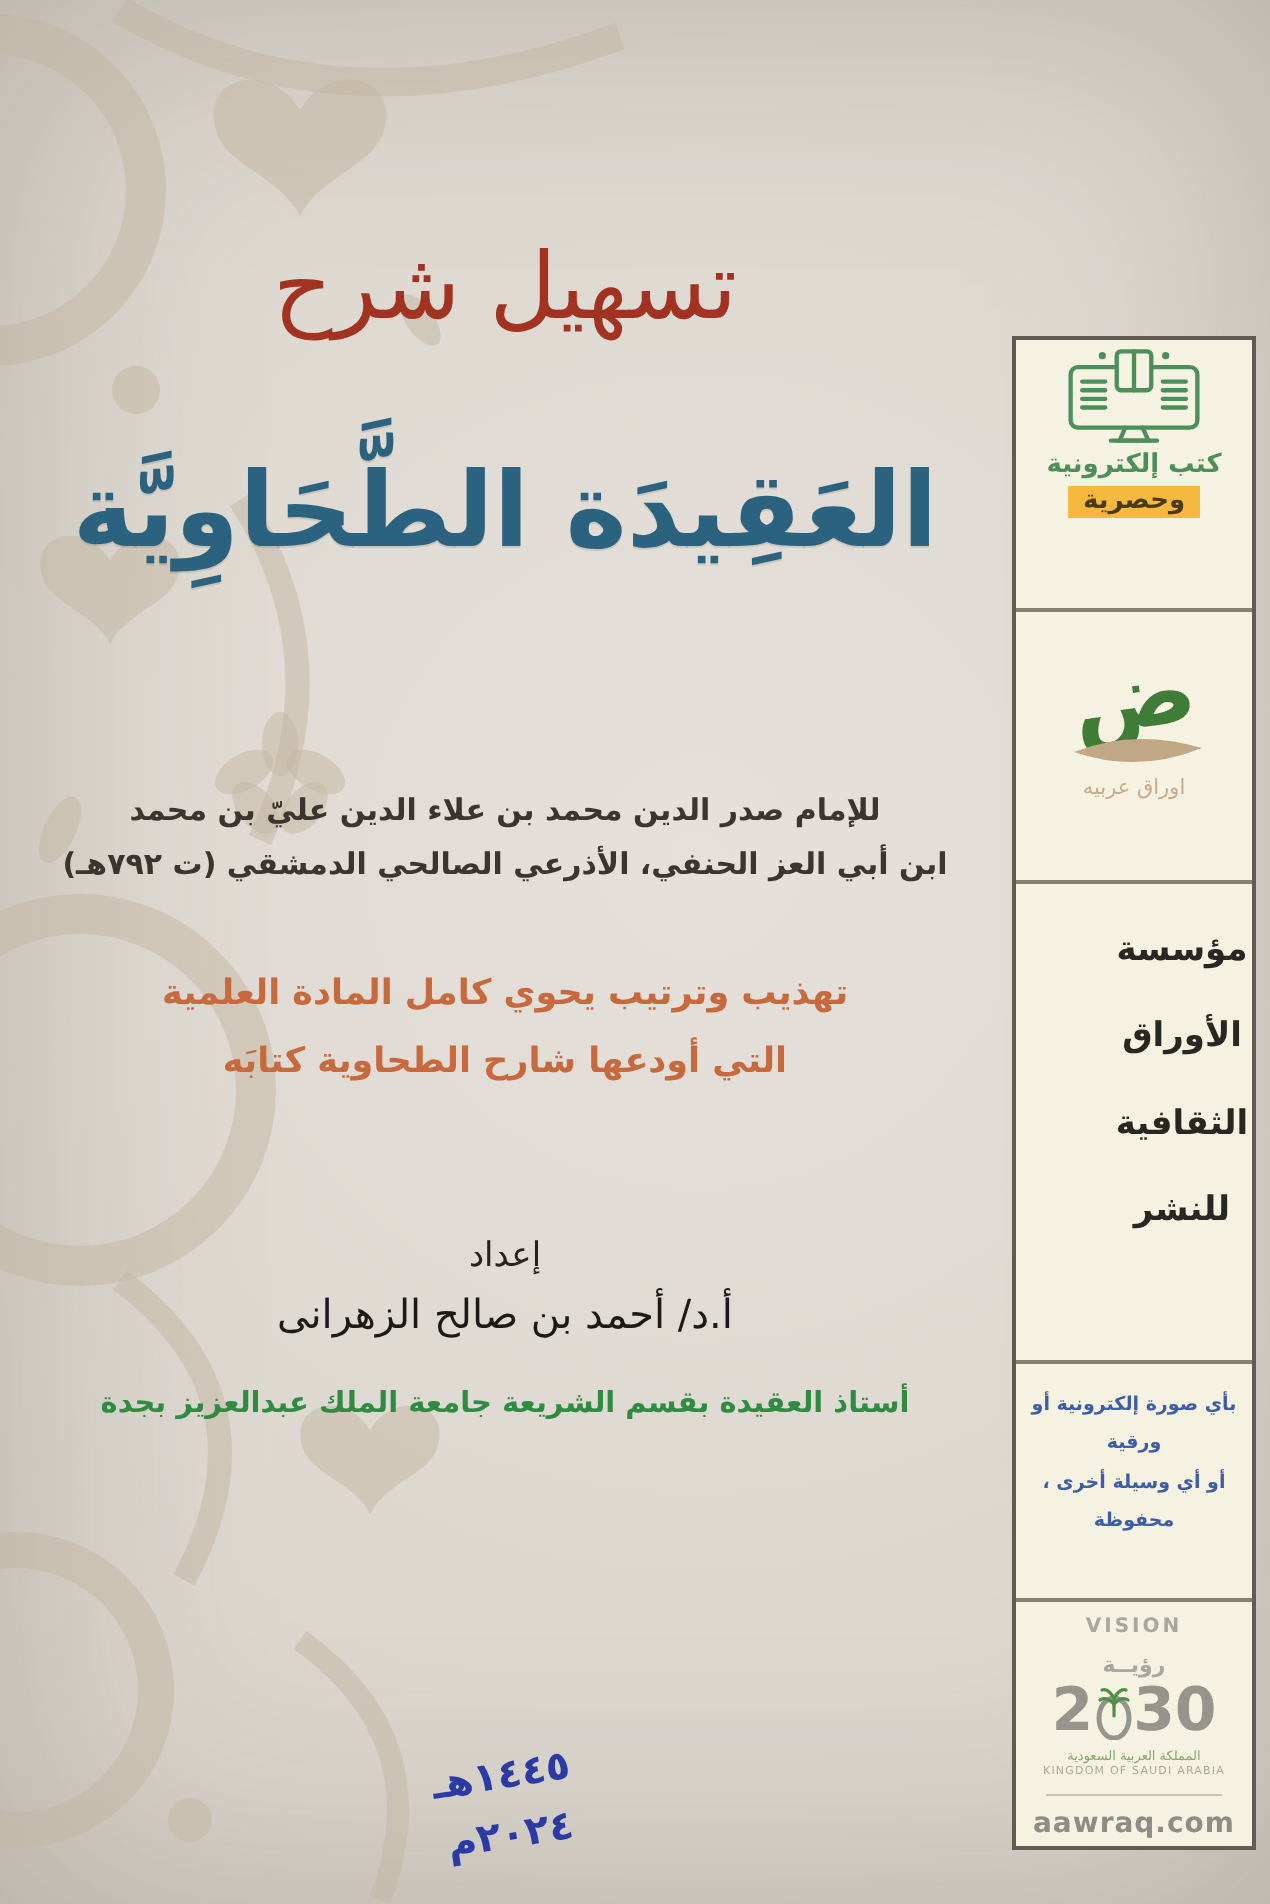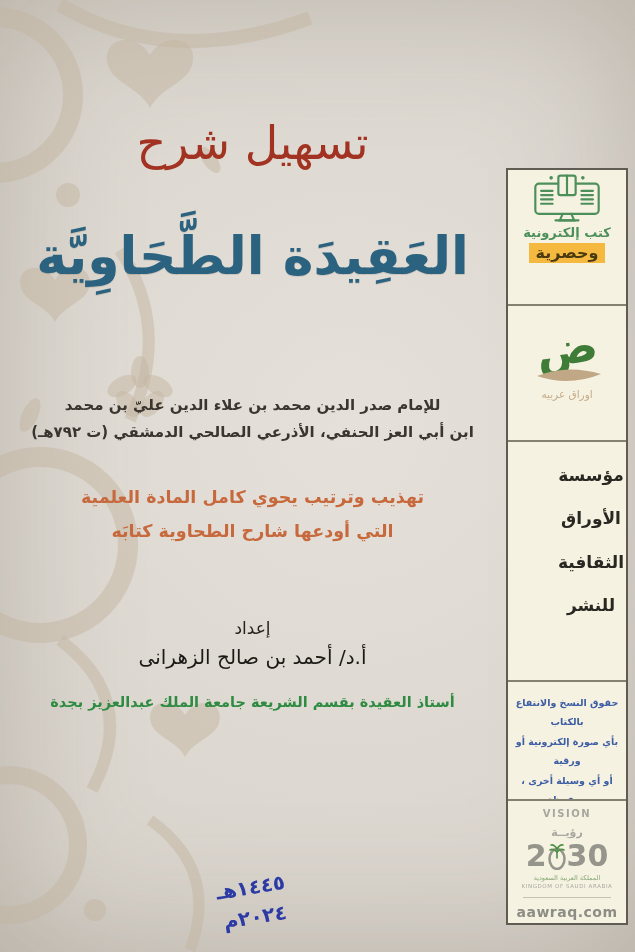--- a/index.html
+++ b/index.html
@@ -32,21 +32,21 @@
   .sb-section { border-bottom:2px solid #86816f; display:flex; flex-direction:column;
                 align-items:center; overflow:hidden; }
   .sb-section:last-child { border-bottom:none; }
   .sb-ebooks    { height:136px; padding-top:2px; }
   .sb-awraq     { height:136px; padding-top:14px; }
   .sb-publisher { height:240px; padding-top:12px; }
   .sb-copyright { height:119px; padding-top:11px; }
   .sb-vision    { flex:1; justify-content:center; padding-top:4px; }
 
   .ebooks-label { font-size:13px; font-weight:bold; color:#4d8f5b; direction:rtl; margin-top:1px; }
-  .exclusive-badge { font-size:16px; font-weight:bold; color:#4a3a10; background:#f6b93f;
+  .exclusive-badge { font-size:13px; font-weight:bold; color:#4a3a10; background:#f6b93f;
                      padding:0 7px 1px; margin-top:3px; direction:rtl; }
   .awraq-label { font-size:10.5px; color:#c5ab89; direction:rtl; margin-top:-4px; }
   .publisher   { direction:rtl; text-align:center; font-size:17px; font-weight:bold;
                  color:#292722; line-height:2.55;margin-left:48px; }
   .copyright   { direction:rtl; text-align:center; font-size:9.5px; font-weight:bold;
                  color:#3d5da5; line-height:2.05; }
   .vision-row1 { display:flex; align-items:center; gap:7px; font-size:10px; color:#a7a79f;
                  letter-spacing:1.5px; font-weight:bold;flex-direction:column; }
   .vision-row1 .ar { letter-spacing:0; font-size:11px; }
   .vision-year { display:flex; align-items:center; font-size:30px; font-weight:bold;
@@ -146,21 +146,20 @@
       <div class="publisher">
         <div>مؤسسة</div>
         <div>الأوراق</div>
         <div>الثقافية</div>
         <div>للنشر</div>
       </div>
     </div>
 
     <div class="sb-section sb-copyright">
       <div class="copyright">
-        <div>حقوق النسخ والانتفاع بالكتاب</div>
         <div>بأي صورة إلكترونية أو ورقية</div>
         <div>أو أي وسيلة أخرى ، محفوظة</div>
 
       </div>
     </div>
 
     <div class="sb-section sb-vision">
       <div class="vision-row1">
         <span>VISION</span>
         <span class="ar">رؤيــة</span>

